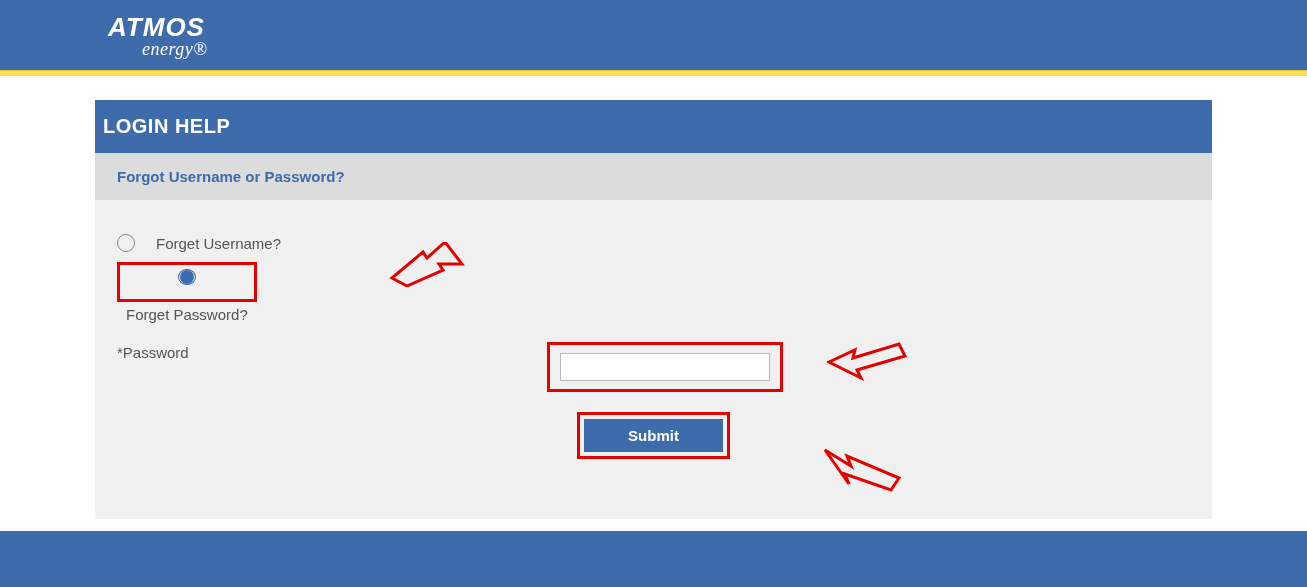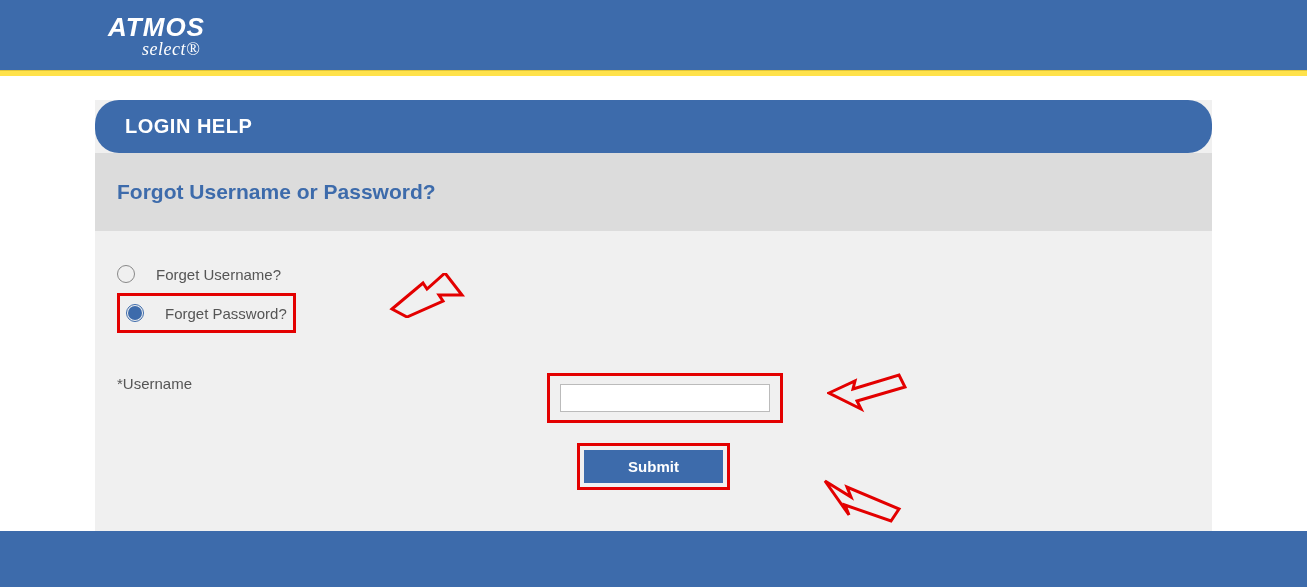--- a/index.html
+++ b/index.html
@@ -50,29 +50,28 @@
   }
   .panel {
     background: #f0f0f0;
   }
   .panel-title {
     background: #3d6bab;
     color: #fff;
     font-size: 20px;
     font-weight: 800;
     letter-spacing: 0.5px;
-    padding: 15px 30px;
-    border-radius: 24px;
+    padding: 15px 8px;
   }
   .sub-title {
     background: #dcdcdc;
     color: #3d6bab;
-    font-size: 21px;
+    font-size: 15px;
     font-weight: 800;
-    padding: 27px 22px;
+    padding: 15px 22px;
   }
   .form-area {
     padding: 30px 22px 60px 22px;
     position: relative;
     font-size: 15px;
     color: #555;
   }
   .row {
     display: flex;
     margin-bottom: 40px;
@@ -148,58 +147,58 @@
     height: 56px;
     background: #3d6bab;
   }
 </style>
 </head>
 <body>
 
 <div class="header-bar">
   <div class="logo">
     <span class="atmos">ATMOS</span>
-    <span class="energy">select®</span>
+    <span class="energy">energy®</span>
   </div>
 </div>
 <div class="yellow-strip"></div>
 
 <div class="content-wrap">
   <div class="panel">
     <div class="panel-title">LOGIN HELP</div>
     <div class="sub-title">Forgot Username or Password?</div>
 
     <div class="form-area">
 
       <div class="row">
         <div class="row-controls">
 
           <label class="radio-line">
             <span class="radio-outer"></span>
             <span>Forget Username?</span>
           </label>
 
           <div class="red-box" style="display:inline-block;">
-            <label class="radio-line radio-selected" style="margin-bottom:0;">
+            <label class="radio-line radio-selected" style="margin-bottom:0;flex-direction:column;">
               <span class="radio-outer">
                   <span class="radio-fill"></span>
                 </span>
               <span>Forget Password?</span>
             </label>
           </div>
 
           
           <svg class="arrow" style="left:270px; top:12px;" width="80" height="45" viewBox="0 0 80 45">
             <path d="M5 36 L36 10 L40 16 L58 0 L75 22 L52 22 L56 28 L20 44 Z" fill="none" stroke="#e30000" stroke-width="3" stroke-linejoin="miter"></path>
           </svg>
         </div>
       </div>
 
       <div class="row" style="margin-bottom:20px;">
-        <div class="row-label">*Username</div>
+        <div class="row-label">*Password</div>
         <div class="row-controls">
           <div class="red-box" style="padding:8px 10px;">
             <input type="text" class="text-input" value="" style="">
           </div>
           
           <svg class="arrow" style="left:280px; top:-2px;" width="80" height="45" viewBox="0 0 80 45">
             <path d="M2 22 L28 10 L26 18 L72 4 L78 16 L30 30 L34 38 Z" fill="none" stroke="#e30000" stroke-width="3" stroke-linejoin="miter"></path>
           </svg>
         </div>
       </div>

